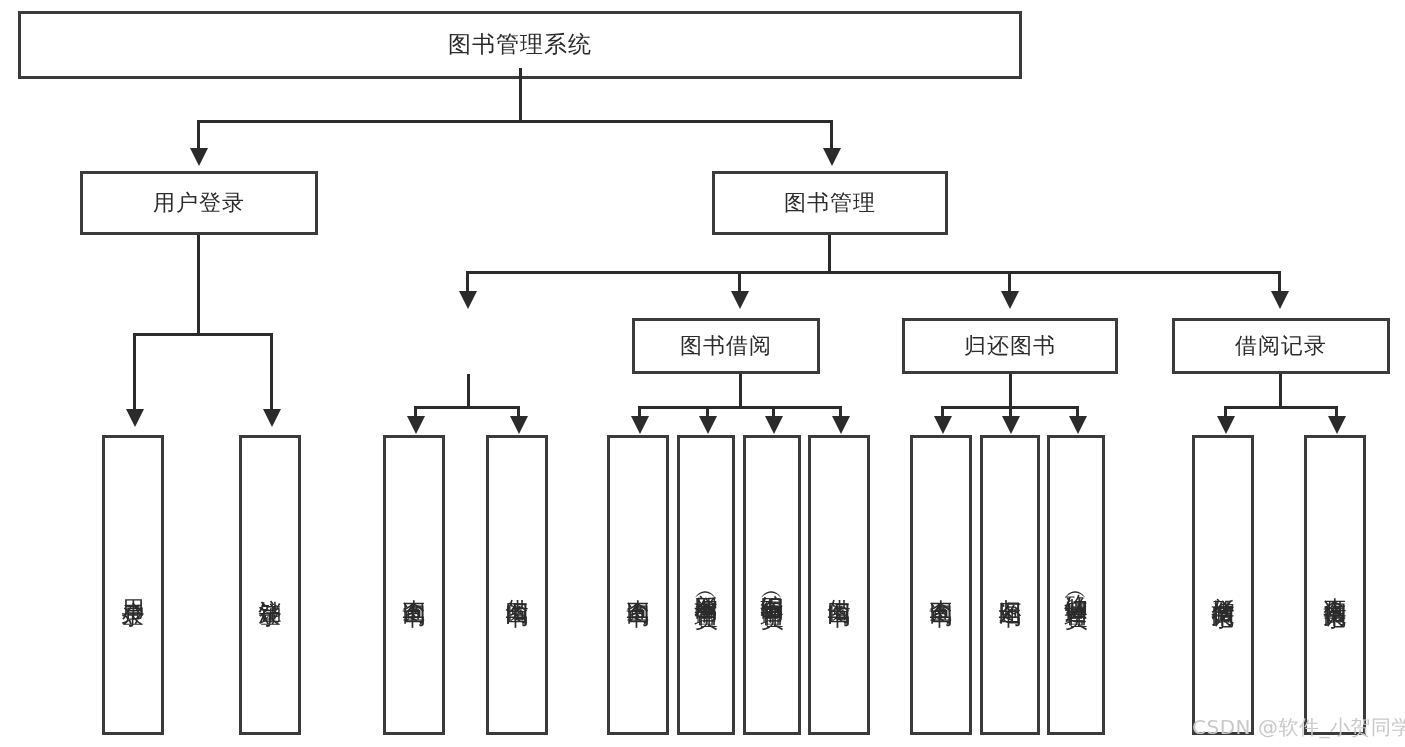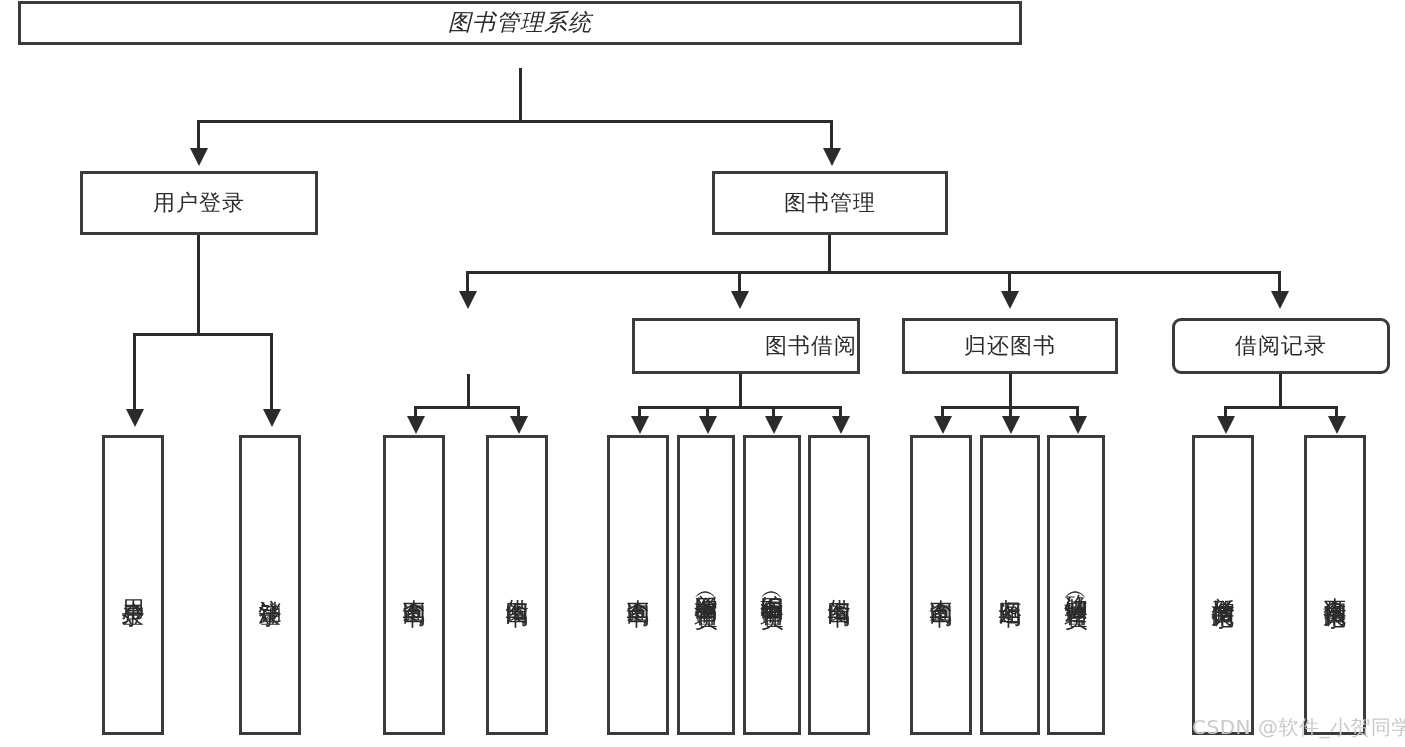--- a/index.html
+++ b/index.html
@@ -74,21 +74,21 @@
     color: #c9c9c9;
     white-space: nowrap;
     letter-spacing: 0.5px;
   }
 </style>
 </head>
 <body>
 
 <div id="canvas">
 
-  <div class="node h root" style="left:18px; top:1px; width:1004px; height:44px;font-style:italic;">
+  <div class="node h root" style="left:18px; top:11px; width:1004px; height:68px;">
     <span>图书管理系统</span>
   </div>
 
   <div class="vline" style="left:519px; top:68px; height:52px;"></div>
 
   <div class="hline" style="left:197px; top:120px; width:636px;"></div>
   <div class="vline" style="left:197px; top:120px; height:30px;"></div>
   <div class="arrow" style="left:190px; top:148px;"></div>
   <div class="vline" style="left:830px; top:120px; height:30px;"></div>
   <div class="arrow" style="left:823px; top:148px;"></div>
@@ -111,27 +111,27 @@
   <div class="hline" style="left:466px; top:271px; width:812px;"></div>
   <div class="vline" style="left:466px; top:271px; height:22px;"></div>
   <div class="arrow" style="left:459px; top:291px;"></div>
   <div class="vline" style="left:738px; top:271px; height:22px;"></div>
   <div class="arrow" style="left:731px; top:291px;"></div>
   <div class="vline" style="left:1008px; top:271px; height:22px;"></div>
   <div class="arrow" style="left:1001px; top:291px;"></div>
   <div class="vline" style="left:1278px; top:271px; height:22px;"></div>
   <div class="arrow" style="left:1271px; top:291px;"></div>
 
-  <div class="node h" style="left:632px; top:318px; width:228px; height:56px;justify-content:flex-end;">
+  <div class="node h" style="left:632px; top:318px; width:188px; height:56px;">
     <span>图书借阅</span>
   </div>
   <div class="node h" style="left:902px; top:318px; width:216px; height:56px;">
     <span>归还图书</span>
   </div>
-  <div class="node h" style="left:1172px; top:318px; width:218px; height:56px;border-radius:9px;">
+  <div class="node h" style="left:1172px; top:318px; width:218px; height:56px;">
     <span>借阅记录</span>
   </div>
 
   <div class="vline" style="left:467px; top:374px; height:34px;"></div>
   <div class="hline" style="left:414px; top:406px; width:106px;"></div>
   <div class="vline" style="left:414px; top:406px; height:12px;"></div>
   <div class="arrow" style="left:407px; top:416px;"></div>
   <div class="vline" style="left:517px; top:406px; height:12px;"></div>
   <div class="arrow" style="left:510px; top:416px;"></div>
 

